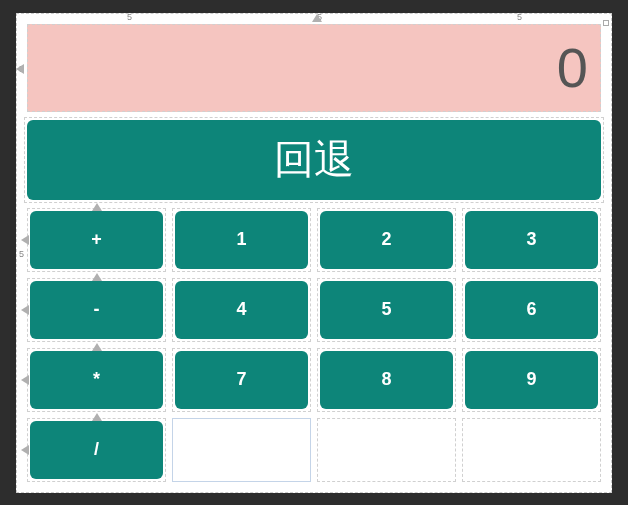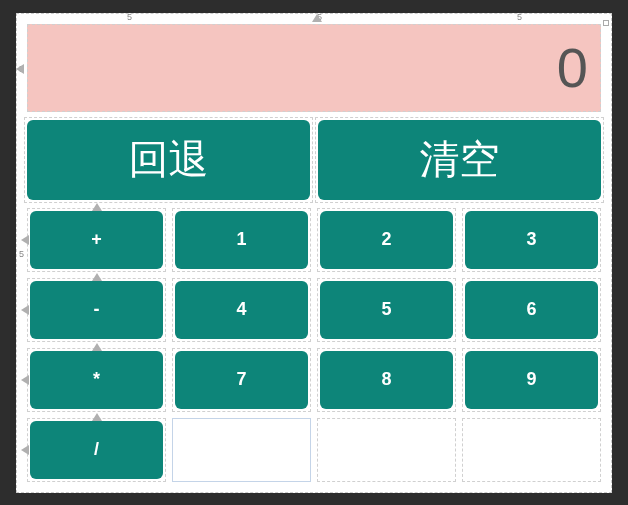--- a/index.html
+++ b/index.html
@@ -182,23 +182,20 @@
 
   <div class="content">
     <div class="display">
       <span>0</span>
     </div>
 
     <div class="action-row">
       <button class="action-btn">
         <span>回退</span>
       </button>
-      <button class="action-btn">
-        <span>清空</span>
-      </button>
     </div>
 
     <div class="grid">
       <div class="grid-row">
         <div class="cell-wrap">
             <button class="key">+</button>
           <div class="handle-tri tri-up" style="top:-6px;left:50%;margin-left:-5px"></div>
           <div class="handle-tri tri-left" style="left:-7px;top:50%;margin-top:-5px"></div>
         </div>
         <div class="cell-wrap">

